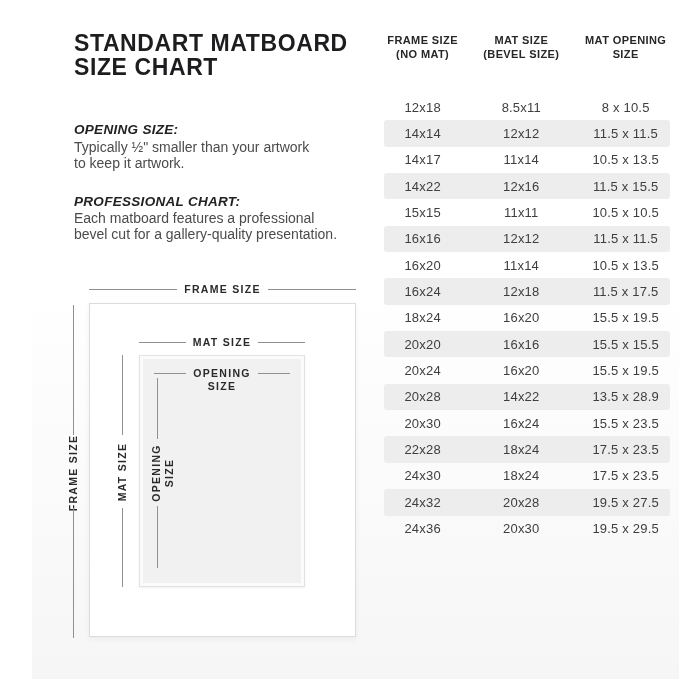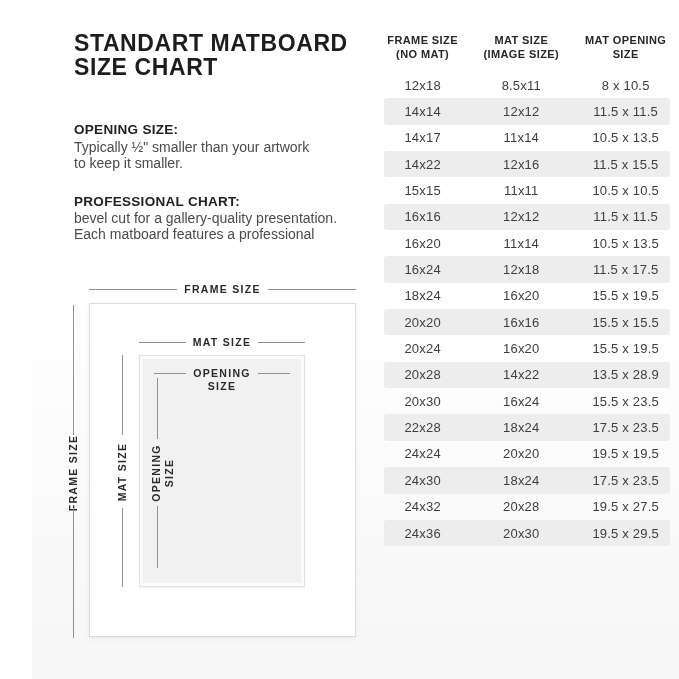--- a/index.html
+++ b/index.html
@@ -14,21 +14,21 @@
   }
 
   
   .title {
     position: absolute; left: 42px; top: 31px;
     font-size: 23px; line-height: 24px; font-weight: 700;
     letter-spacing: 0.6px; color: #1d1d1f;
   }
   .info-heading {
     position: absolute; left: 42px;
-    font-size: 13.5px; font-weight: 700; letter-spacing: 0.3px; color: #222;
+    font-size: 13.5px; font-weight: 700; letter-spacing: 0.3px; color: #222; font-style: italic;
   }
   .info-text {
     position: absolute; left: 42px;
     font-size: 14px; line-height: 15.5px; color: #4b4b4b;
   }
   .heading-opening { top: 122px; }
   .text-opening    { top: 140px; }
   .heading-bevel   { top: 194px; }
   .text-bevel      { top: 211px; }
 
@@ -69,21 +69,21 @@
 
   
   .table-header {
     position: absolute; left: 352px; top: 33px; width: 286px; display: flex;
     font-size: 11px; font-weight: 700; letter-spacing: 0.4px; line-height: 14px;
     color: #272727; text-align: center;
   }
   .th-c1 { width: 27%; } .th-c2 { width: 42%; } .th-c3 { width: 31%; }
 
   .size-table {
-    position: absolute; left: 352px; top: 72px; width: 286px;
+    position: absolute; left: 352px; top: 94px; width: 286px;
     border-collapse: collapse; table-layout: fixed;
   }
   .size-table col.c1 { width: 27%; }
   .size-table col.c2 { width: 42%; }
   .size-table col.c3 { width: 31%; }
   .size-table td {
     height: 26.35px; padding: 0; text-align: center;
     font-size: 13px; letter-spacing: 0.2px; color: #3e3e3e;
   }
   .size-table tbody tr:nth-child(even) td { background: #ededed; }
@@ -96,27 +96,27 @@
 <div class="page">
 
   <div class="title">
     <div>STANDART MATBOARD</div>
     <div>SIZE CHART</div>
   </div>
 
   <div class="info-heading heading-opening">OPENING SIZE:</div>
   <div class="info-text text-opening">
     <div>Typically ½" smaller than your artwork</div>
-    <div>to keep it smaller.</div>
+    <div>to keep it artwork.</div>
   </div>
 
   <div class="info-heading heading-bevel">PROFESSIONAL CHART:</div>
   <div class="info-text text-bevel">
+    <div>Each matboard features a professional</div>
     <div>bevel cut for a gallery-quality presentation.</div>
-    <div>Each matboard features a professional</div>
   </div>
 
   <div class="label-row frame-label-row">
     <div class="line"></div>
     <span>FRAME SIZE</span>
     <div class="line"></div>
   </div>
 
   <div class="frame-rect"></div>
 
@@ -152,21 +152,21 @@
   </div>
   <div class="v-rule" style="left:125px; top:506px; height:62px;"></div>
 
   <div class="table-header">
     <div class="th-c1">
       <div>FRAME SIZE</div>
       <div>(NO MAT)</div>
     </div>
     <div class="th-c2">
       <div>MAT SIZE</div>
-      <div>(IMAGE SIZE)</div>
+      <div>(BEVEL SIZE)</div>
     </div>
     <div class="th-c3">
       <div>MAT OPENING</div>
       <div>SIZE</div>
     </div>
   </div>
 
   <table class="size-table">
     <colgroup>
         <col class="c1">
@@ -238,25 +238,20 @@
         <td>20x30</td>
         <td>16x24</td>
         <td>15.5 x 23.5</td>
       </tr>
       <tr>
         <td>22x28</td>
         <td>18x24</td>
         <td>17.5 x 23.5</td>
       </tr>
       <tr>
-        <td>24x24</td>
-        <td>20x20</td>
-        <td>19.5 x 19.5</td>
-      </tr>
-      <tr>
         <td>24x30</td>
         <td>18x24</td>
         <td>17.5 x 23.5</td>
       </tr>
       <tr>
         <td>24x32</td>
         <td>20x28</td>
         <td>19.5 x 27.5</td>
       </tr>
       <tr>

